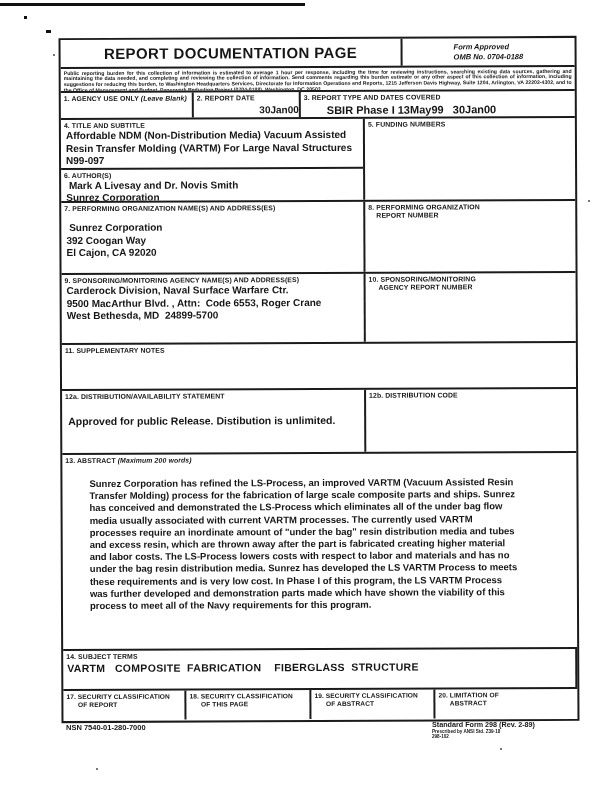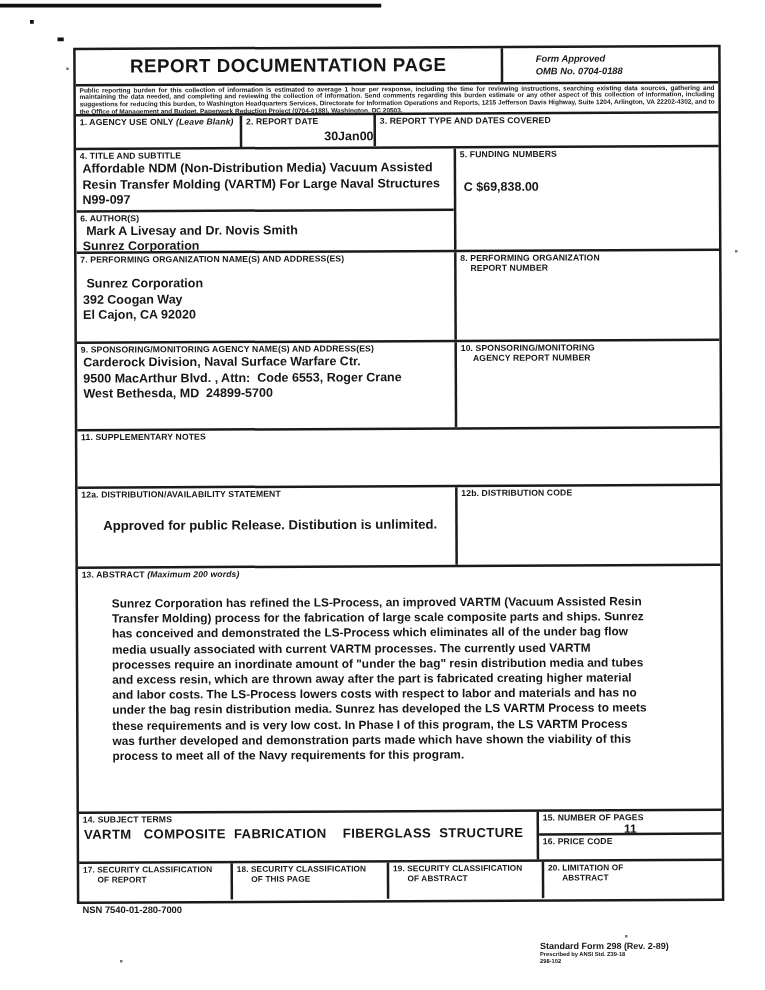--- a/index.html
+++ b/index.html
@@ -32,21 +32,21 @@
   .lbl { font-size: 6.9px; font-weight: bold; letter-spacing: 0.1px; padding: 2px 2px 0 3px; line-height: 8px; }
   .lbl .it { font-style: italic; }
   .lbl-pre { white-space: pre; }
   .val { font-weight: bold; font-size: 10px; line-height: 12.5px; }
   .pre { white-space: pre-wrap; }
 
   
   .r-head { height: 29px; }
   .title-cell { width: 342px; display: flex; align-items: center; justify-content: center; }
   .doc-title { font-size: 15px; font-weight: bold; letter-spacing: 0.4px; }
-  .omb-cell { flex: 1; padding: 4px 0 0 26px; }
+  .omb-cell { flex: 1; padding: 4px 0 0 26px; margin-left: 25px; }
   .omb { font-size: 7.5px; font-weight: bold; font-style: italic; line-height: 9.5px; }
 
   
   .r-burden { height: 24px; }
   .burden { font-size: 5.2px; line-height: 5.8px; text-align: justify; padding: 1.5px 3px 0 3px; color: #222; font-weight: 600; }
 
   
   .r-123 { height: 27px; }
   .c-1 { width: 133px; }
   .c-2 { width: 107px; display: flex; flex-direction: column; justify-content: space-between; }
@@ -60,21 +60,21 @@
   .r-456 { height: 83px; }
   .box4 { height: 65px; border-bottom: 2px solid #1b1b1b; }
   .box6 { flex: 1; }
   .box4 .val, .box6 .val, .box7 .val, .box9 .val { padding-left: 5px; }
   .fund-val { padding: 16px 0 0 6px; font-size: 10px; }
   .r-78 { height: 72px; }
   .box7 .val { margin-top: 9px; }
   .r-910 { height: 70px; }
   .r-11 { height: 46px; }
   .r-12 { height: 64px; }
-  .dist-val { padding: 14px 0 0 6px; font-size: 10.5px; text-align: center; }
+  .dist-val { padding: 14px 0 0 6px; font-size: 10.5px; }
 
   
   .r-13 { height: 196px; }
   .abstract { margin: 13px 40px 0 27px; width: 430px; font-size: 9.5px; font-weight: bold; line-height: 12.2px; text-align: left; }
 
   
   .r-1416 { height: 40px; }
   .c-14 { flex: 1; }
   .terms { padding: 1px 0 0 4px; font-size: 10.5px; white-space: pre; letter-spacing: 0.3px; }
   .c-1516 { width: 146px; display: flex; flex-direction: column; }
@@ -86,21 +86,21 @@
   .r-1720 { height: 29px; }
   .c-17 { width: 123px; }
   .c-18 { width: 125px; }
   .c-19 { width: 124px; }
   .c-20 { flex: 1; }
   .r-1720 .lbl { font-size: 6.6px; line-height: 7.6px; }
 
   
   .footer-nsn { position: absolute; left: 66px; top: 723px; font-size: 7.5px; font-weight: bold; }
   .footer-sf { position: absolute; left: 432px; top: 721px; }
-  .footer-sf .l1 { font-size: 7.2px; font-weight: bold; line-height: 8px; margin-top: 32px; }
+  .footer-sf .l1 { font-size: 7.2px; font-weight: bold; line-height: 8px; }
   .footer-sf .l2, .footer-sf .l3 { font-size: 4.6px; font-weight: bold; line-height: 5.4px; }
 </style>
 </head>
 <body>
 
 <div>
   <div class="noise" style="left:0;top:3px;width:305px;height:3px;"></div>
   <div class="noise" style="left:24px;top:16px;width:3px;height:3px;"></div>
   <div class="noise" style="left:46px;top:30px;width:5px;height:3px;"></div>
   <div class="noise soft" style="left:53px;top:54px;width:2px;height:2px;"></div>
@@ -133,40 +133,40 @@
   <div class="row r-123">
     <div class="cell c-1">
       <div class="lbl"><span>1. AGENCY USE ONLY </span><span class="it">(Leave Blank)</span></div>
     </div>
     <div class="cell c-2">
       <div class="lbl">2. REPORT DATE</div>
       <div class="val">30Jan00</div>
     </div>
     <div class="cell c-3 end">
       <div class="lbl">3. REPORT TYPE AND DATES COVERED</div>
+      <div class="val">SBIR Phase I 13May99   30Jan00</div>
     </div>
   </div>
 
   <div class="row r-456">
     <div class="cell leftcol">
       <div class="box4">
         <div class="lbl">4. TITLE AND SUBTITLE</div>
         <div class="val pre">Affordable NDM (Non-Distribution Media) Vacuum Assisted
 Resin Transfer Molding (VARTM) For Large Naval Structures
 N99-097</div>
       </div>
       <div class="box6">
         <div class="lbl">6. AUTHOR(S)</div>
         <div class="val pre"> Mark A Livesay and Dr. Novis Smith
 Sunrez Corporation</div>
       </div>
     </div>
     <div class="cell end rightcol">
       <div class="lbl">5. FUNDING NUMBERS</div>
-      <div class="val fund-val">C  $69,838.00</div>
     </div>
   </div>
 
   <div class="row r-78">
     <div class="cell leftcol box7">
       <div class="lbl">7. PERFORMING ORGANIZATION NAME(S) AND ADDRESS(ES)</div>
       <div class="val pre"> Sunrez Corporation
 392 Coogan Way
 El Cajon, CA 92020</div>
     </div>
@@ -210,29 +210,20 @@
       <div class="lbl"><span>13. ABSTRACT </span><span class="it">(Maximum 200 words)</span></div>
       <div class="abstract">Sunrez Corporation has refined the LS-Process, an improved VARTM (Vacuum Assisted Resin Transfer Molding) process for the fabrication of large scale composite parts and ships.  Sunrez has conceived and demonstrated the LS-Process which eliminates all of the under bag flow media usually associated with current VARTM processes. The currently used VARTM processes require an inordinate amount of "under the bag" resin distribution media and tubes and excess resin, which are thrown away after the part is fabricated creating higher material and labor costs.  The LS-Process lowers costs with respect to labor and materials and has no under the bag resin distribution media.  Sunrez has developed the LS VARTM Process to meets these requirements and is very low cost.  In Phase I of this program, the LS VARTM Process was further developed and demonstration parts made which have shown the viability of this process to meet all of the Navy requirements for this program.</div>
     </div>
   </div>
 
   <div class="row r-1416">
     <div class="cell c-14">
       <div class="lbl">14. SUBJECT TERMS</div>
       <div class="val terms">VARTM   COMPOSITE  FABRICATION    FIBERGLASS  STRUCTURE</div>
     </div>
-    <div class="cell end c-1516">
-      <div class="box15">
-        <div class="lbl">15. NUMBER OF PAGES</div>
-        <div class="val">11</div>
-      </div>
-      <div class="box16">
-        <div class="lbl">16. PRICE CODE</div>
-      </div>
-    </div>
   </div>
 
   <div class="row r-1720 last">
     <div class="cell c-17">
       <div class="lbl lbl-pre">17. SECURITY CLASSIFICATION
       OF REPORT</div>
     </div>
     <div class="cell c-18">
       <div class="lbl lbl-pre">18. SECURITY CLASSIFICATION
       OF THIS PAGE</div>

